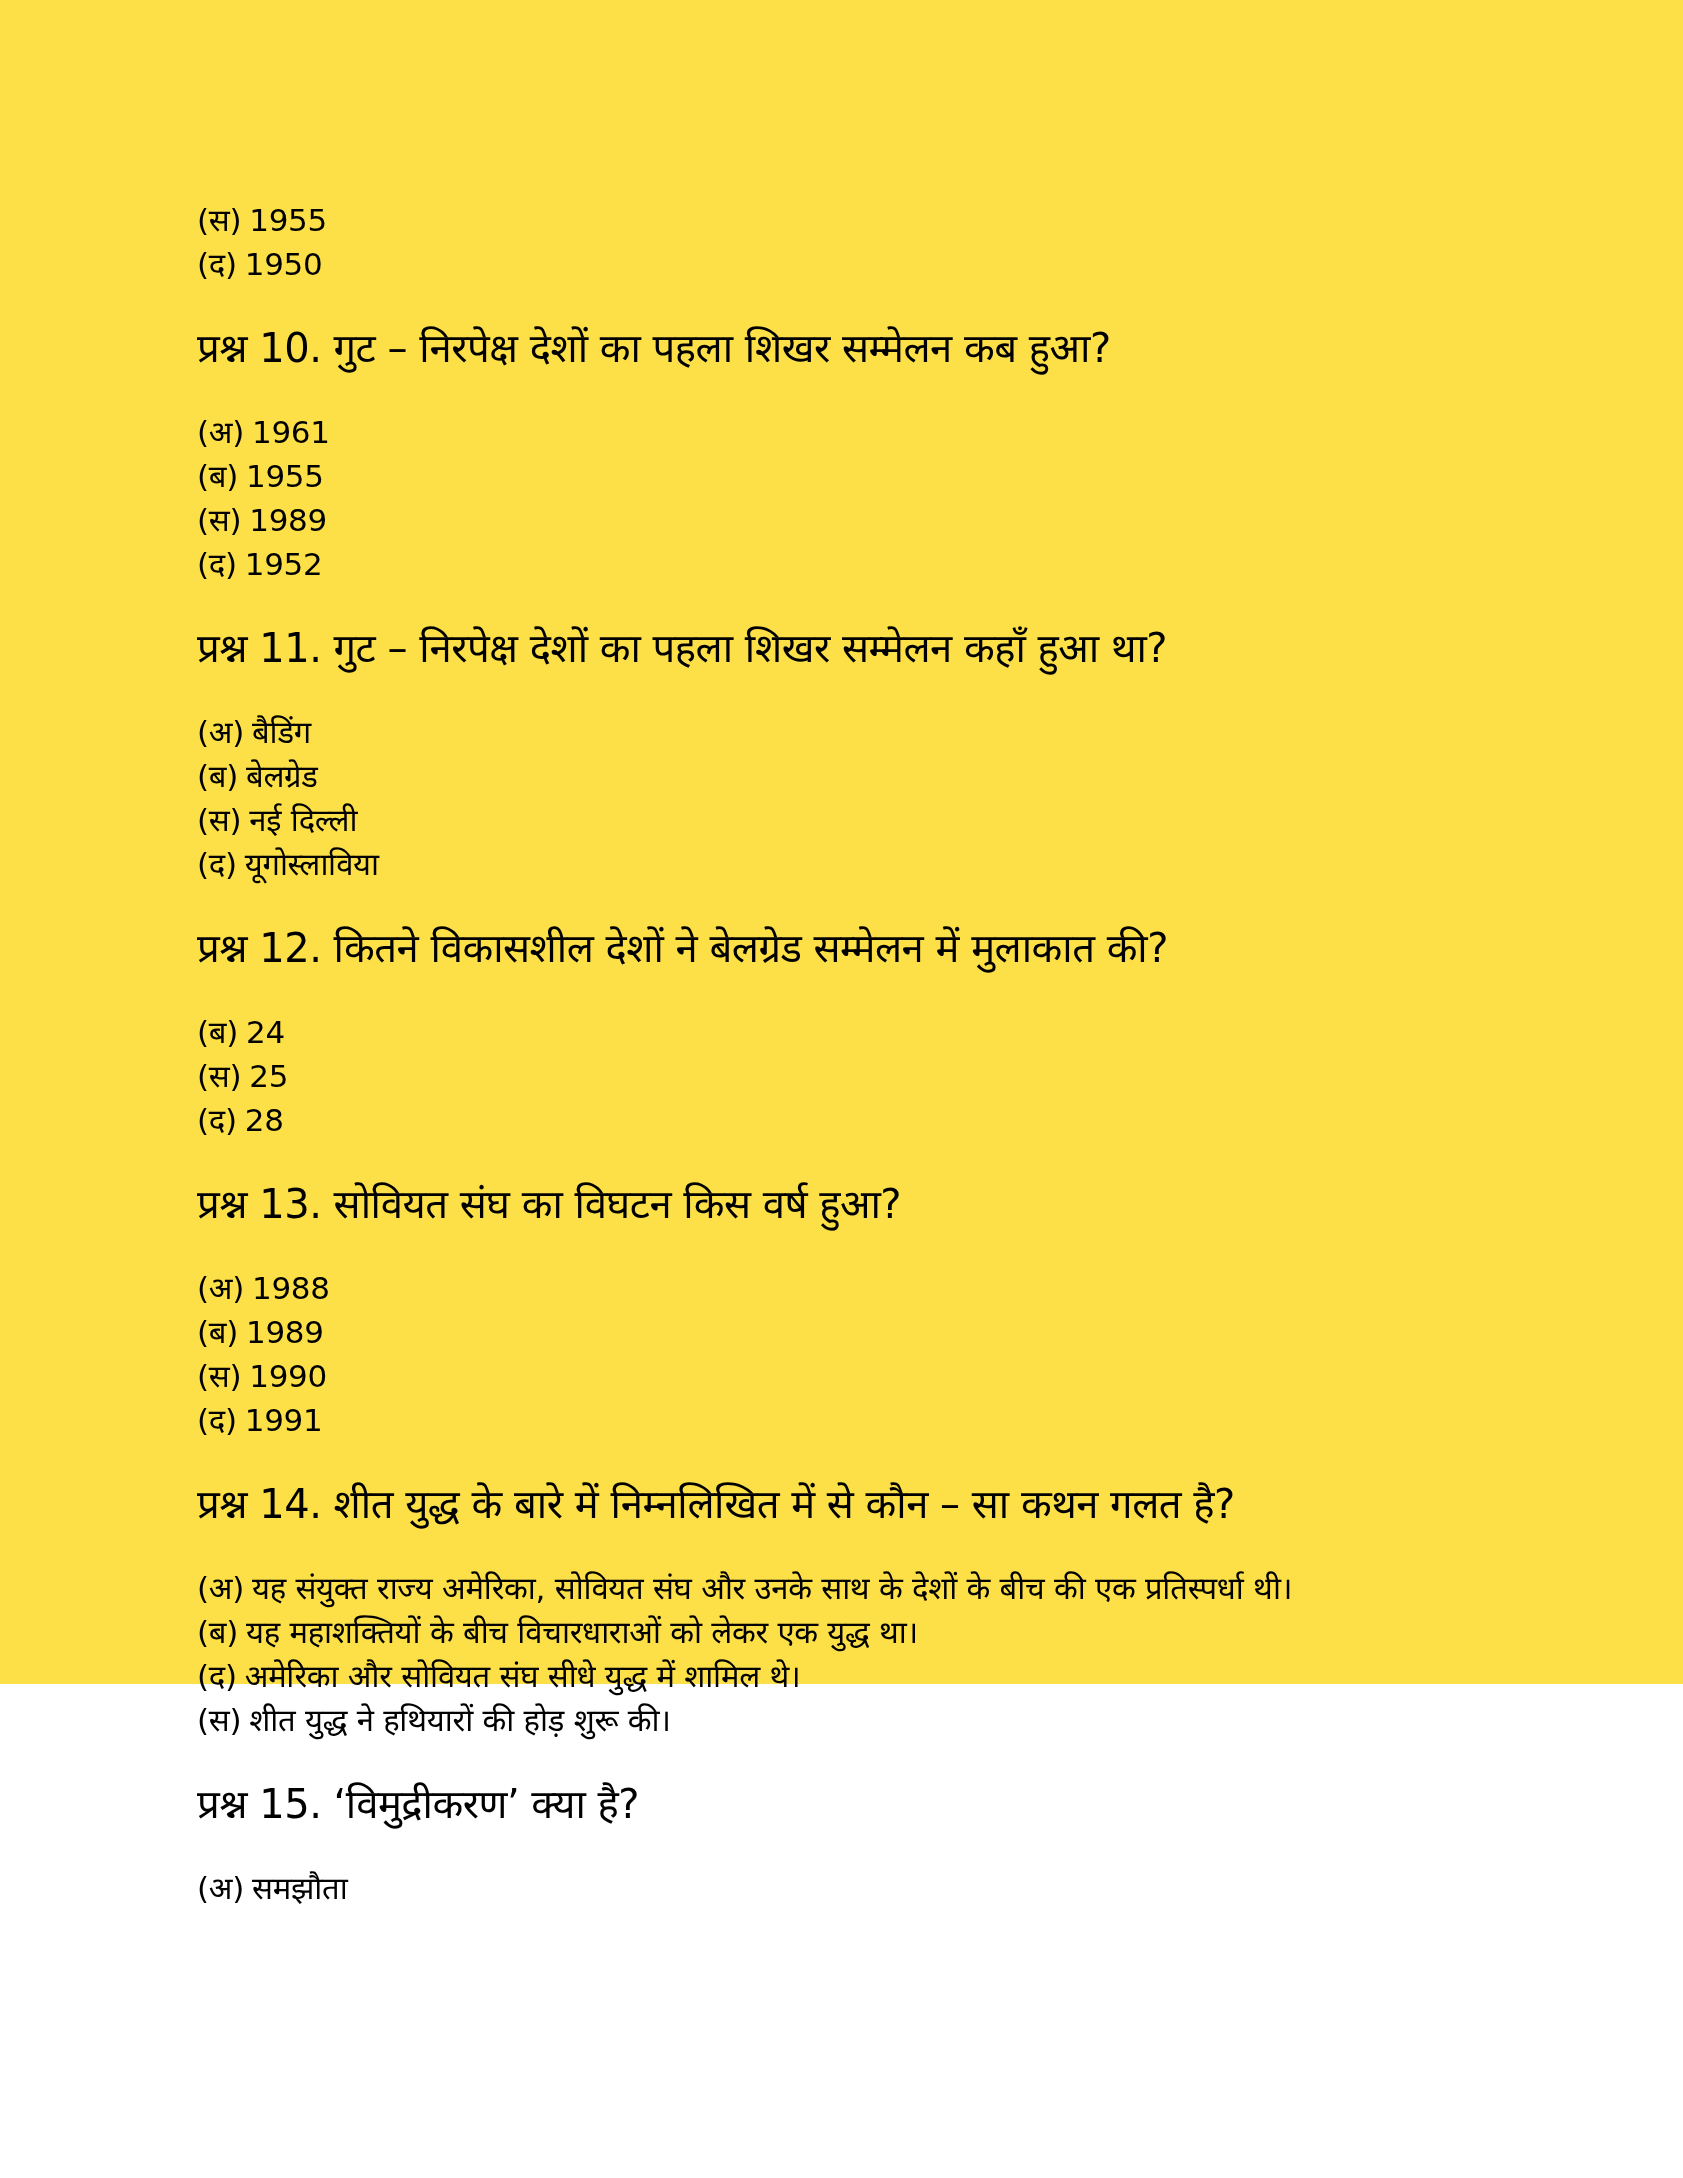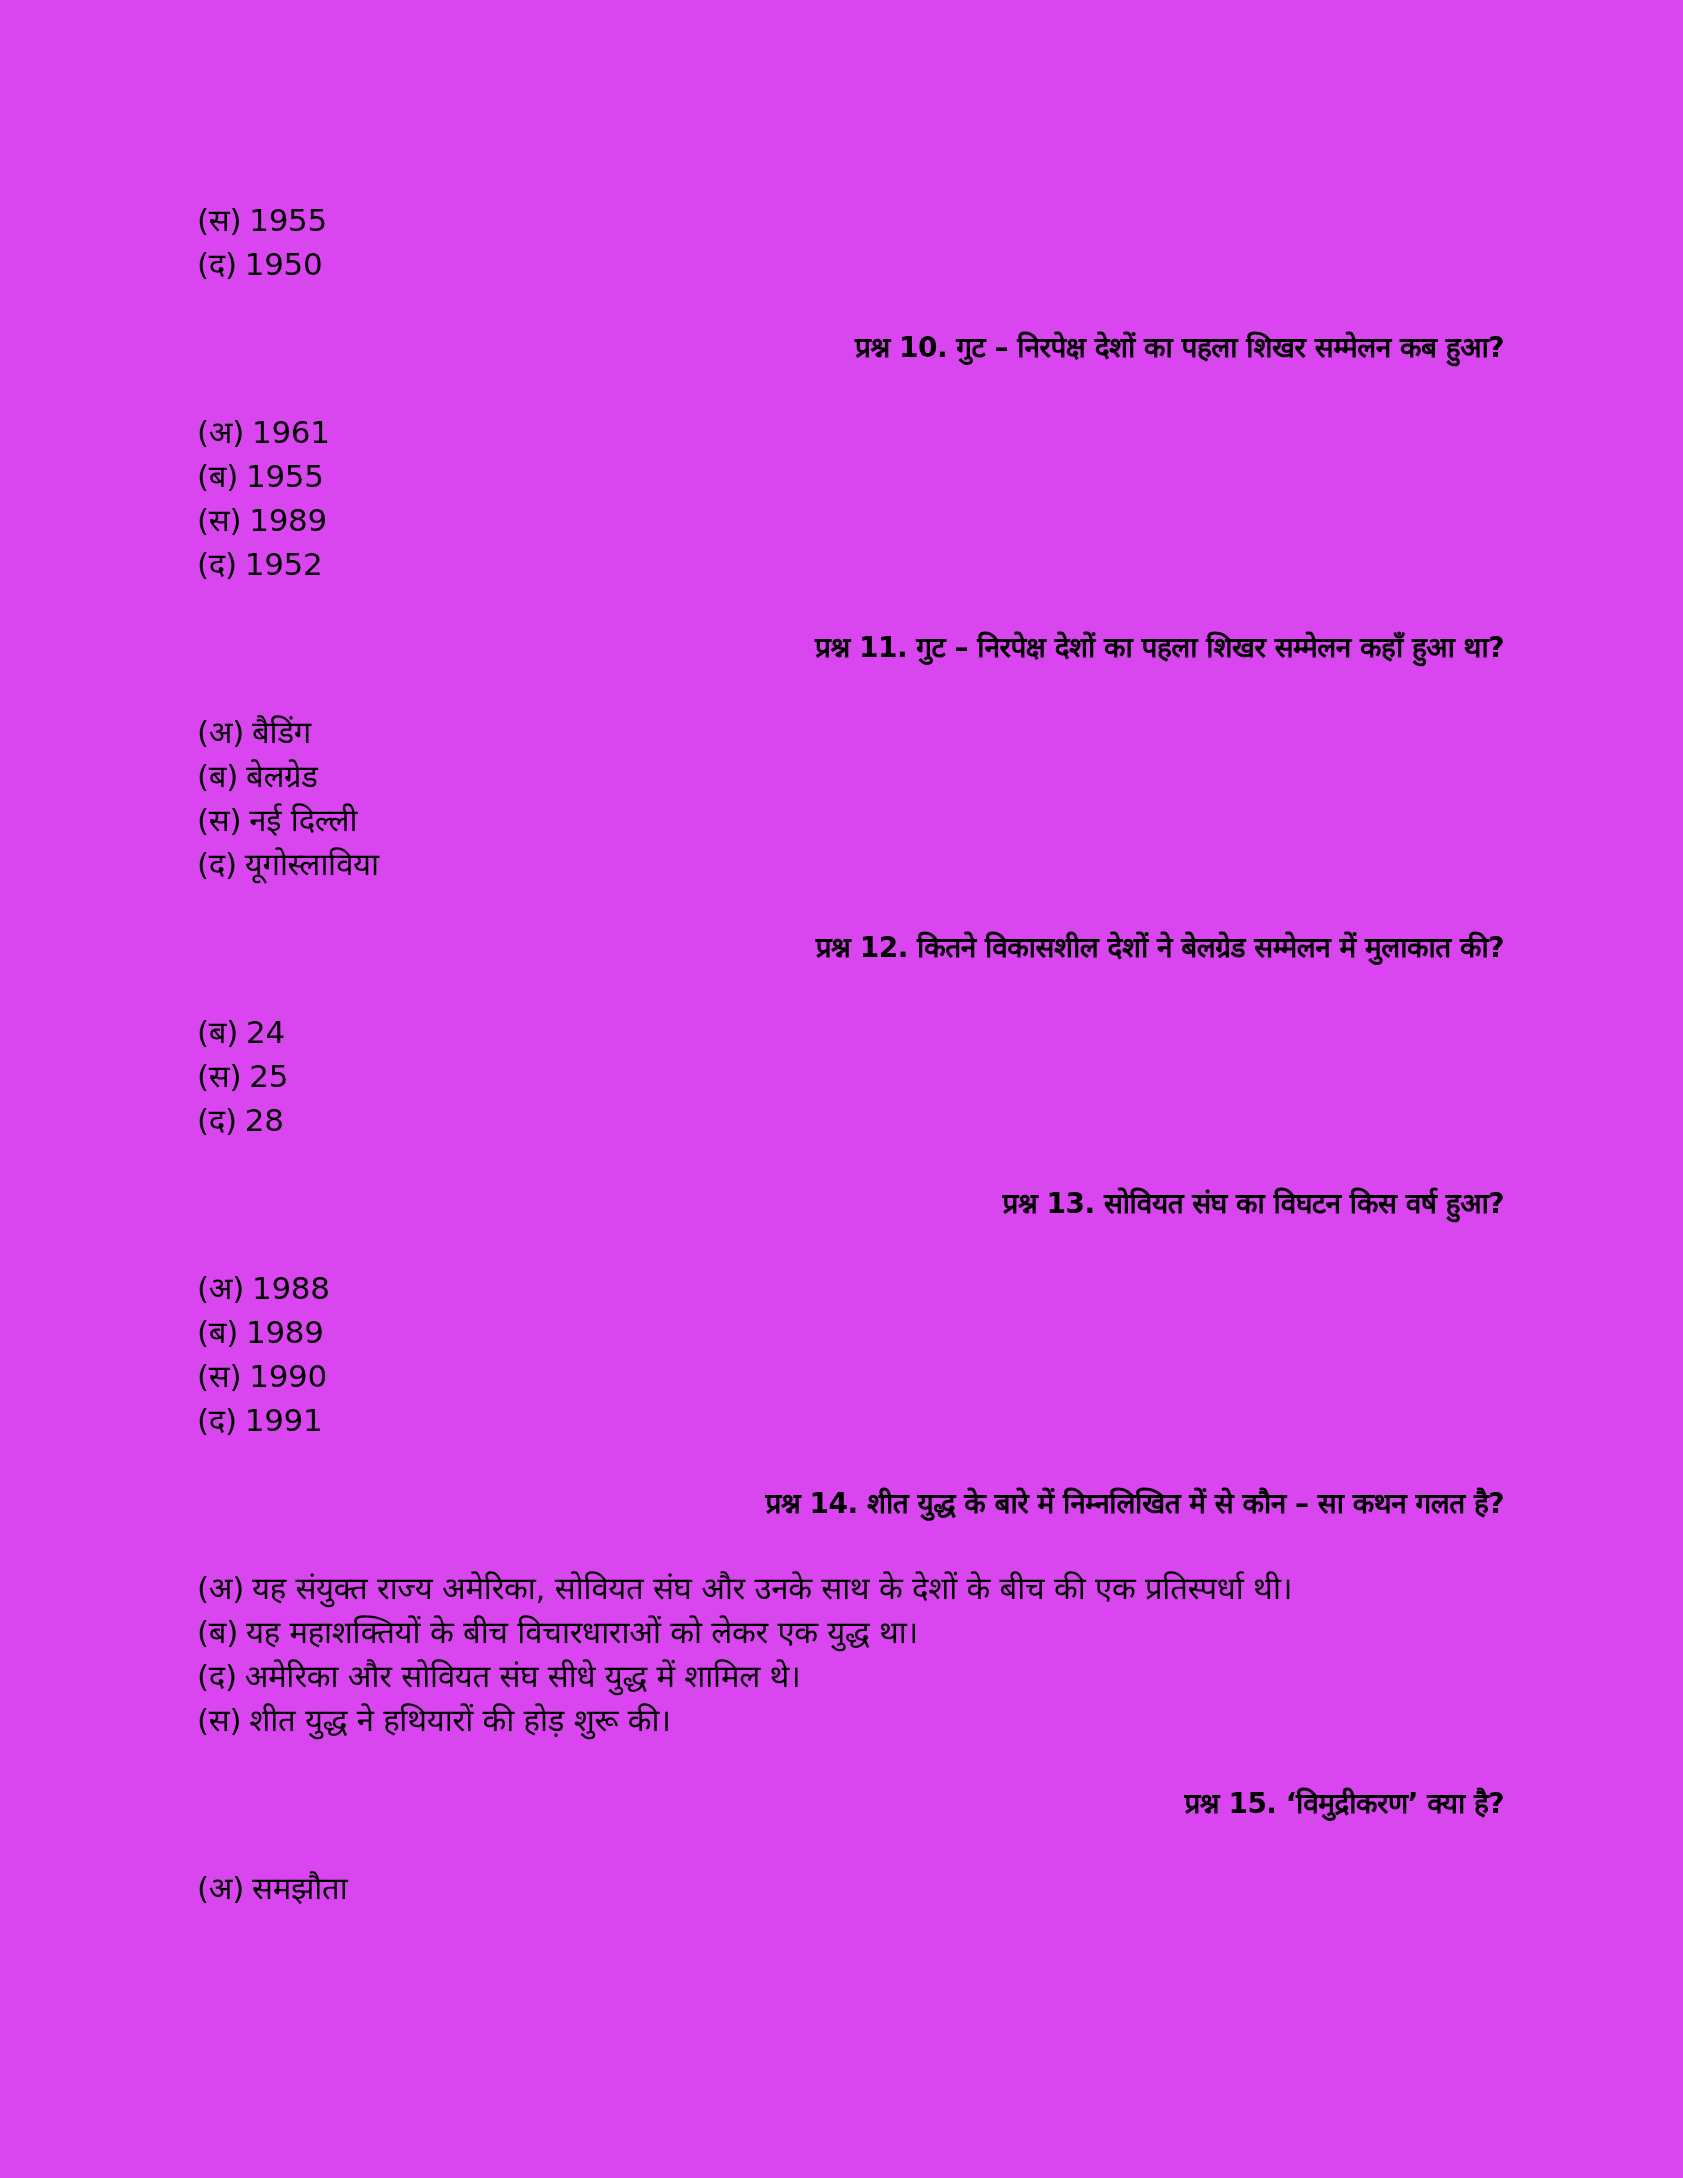--- a/index.html
+++ b/index.html
@@ -13,44 +13,43 @@
     position: relative;
     overflow: hidden;
     font-family: "DejaVu Sans", "Liberation Sans", sans-serif;
     color: #000000;
   }
   .page {
     position: absolute;
     left: 0;
     top: 0;
     width: 1683px;
-    height: 2178px;
-    background: #d946ef;
+    height: 1684px;
+    background: #fde047;
   }
   .content {
     position: absolute;
     left: 197px;
     top: 198px;
     width: 1307px;
   }
   .opt {
     font-size: 31px;
     line-height: 44px;
     height: 44px;
     white-space: nowrap;
     letter-spacing: -0.3px;
   }
   .opt .marker { margin-right: 8px; }
   .q-title {
-    font-size: 28px;
-    font-weight: bold;
+    font-size: 40px;
+    font-weight: normal;
     line-height: 44px;
     white-space: nowrap;
     letter-spacing: -0.5px;
-    text-align: right;
   }
   .gap-before-q { height: 40px; }
   .gap-after-q { height: 40px; }
 </style>
 </head>
 <body>
 
 <div class="page">
   <div class="content">
 

